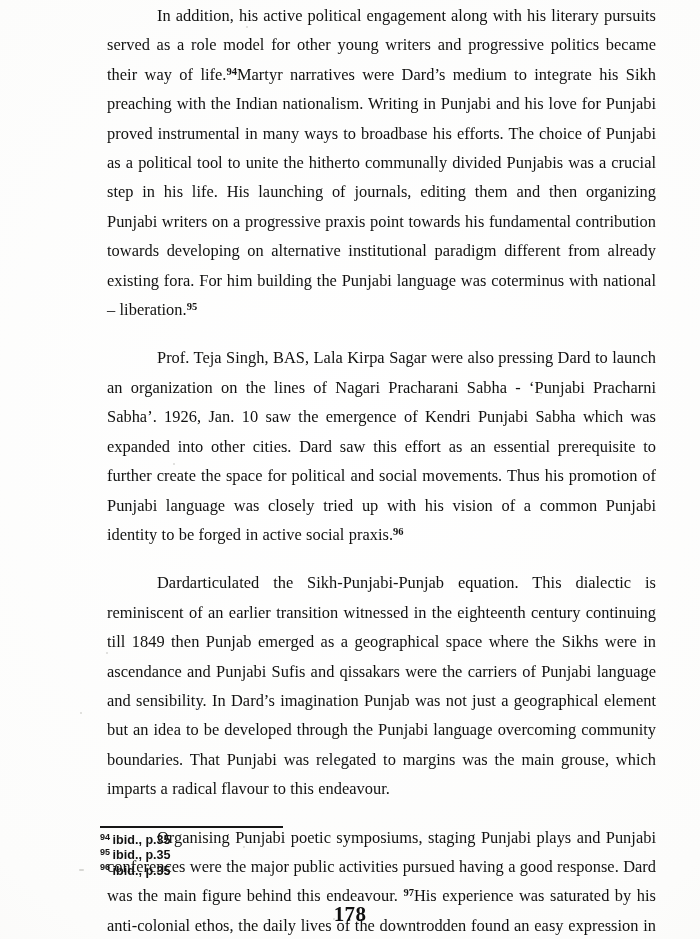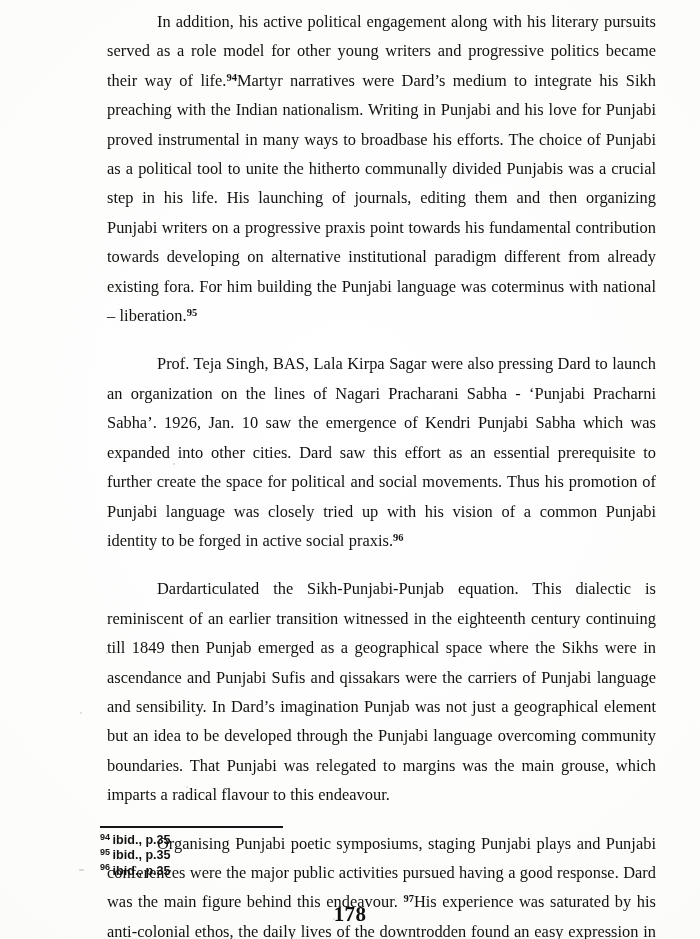--- a/index.html
+++ b/index.html
@@ -40,21 +40,21 @@
     text-justify: inter-word;
     font-size: 16.4px;
     line-height: 29.4px;
     text-indent: 50px;
     letter-spacing: 0.02px;
     word-spacing: 0.2px;
     color: #111110;
   }
 
   .para:first-child {
-    padding-top: 7px;
+    padding-top: 1px;
   }
 
   sup.fn {
     font-size: 10.5px;
     vertical-align: 0.52em;
     line-height: 0;
     font-weight: 700;
     letter-spacing: 0;
   }
 

